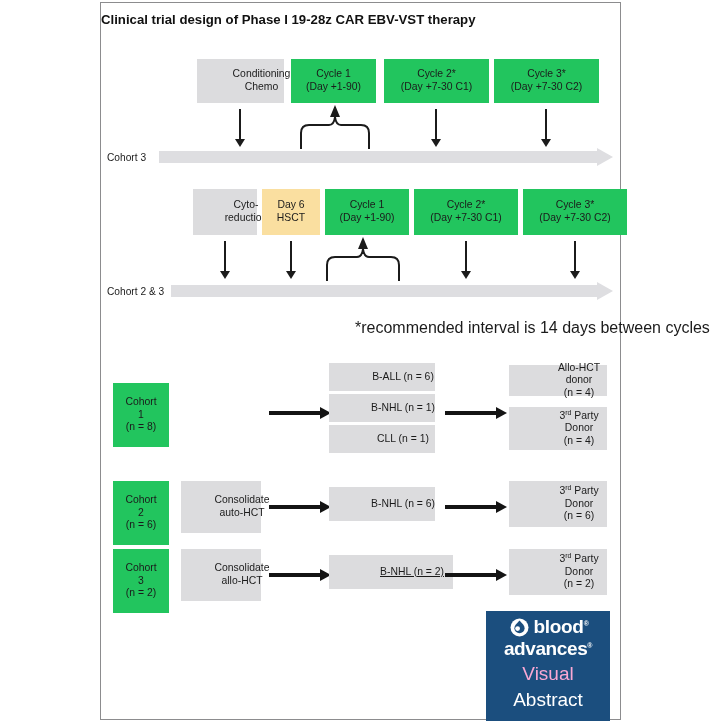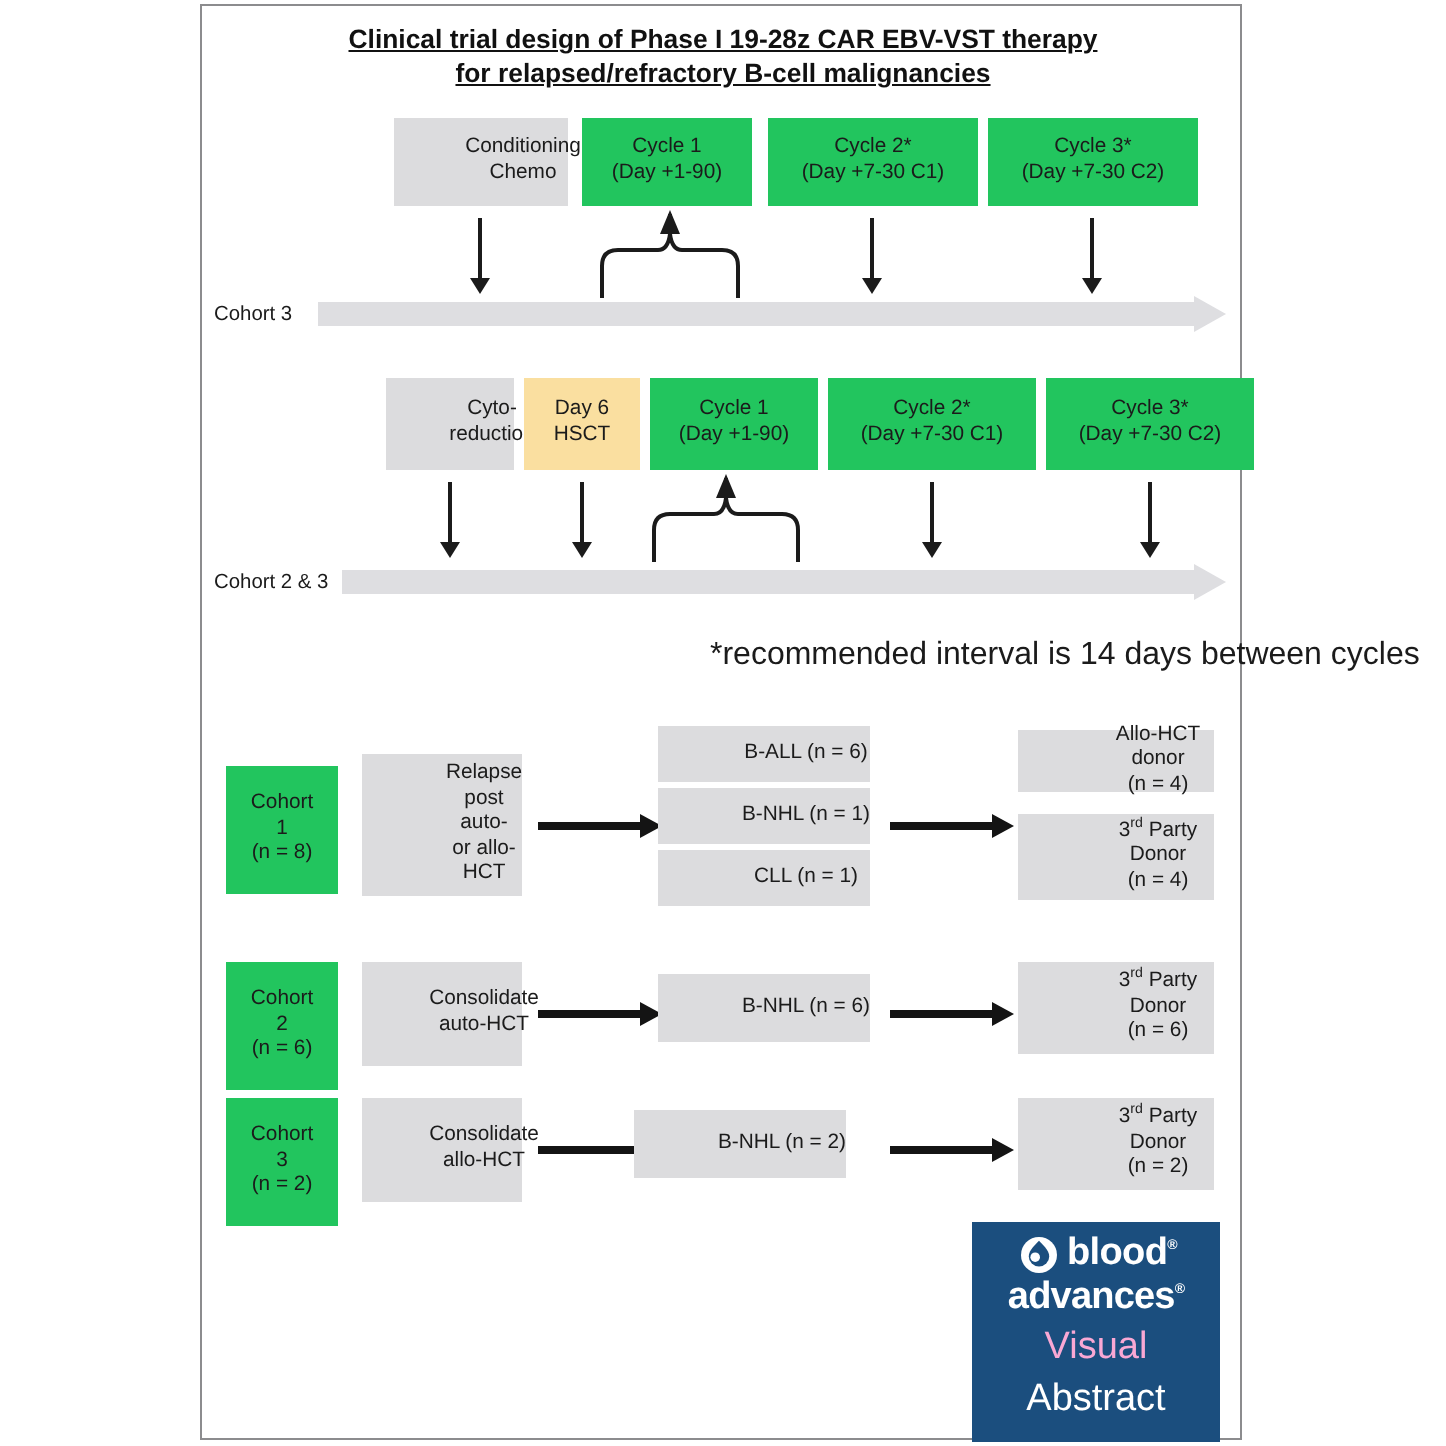--- a/index.html
+++ b/index.html
@@ -3,22 +3,22 @@
 <meta charset="utf-8">
 <style>
   html,body{margin:0;padding:0;background:#ffffff;}
   body{width:723px;height:723px;position:relative;
        font-family:"Liberation Sans","DejaVu Sans",sans-serif;color:#1a1a1a;}
 
   #page{position:absolute;left:100px;top:2px;width:521px;height:718px;
         border:1px solid #8c8c8e;background:#fff;box-sizing:border-box;}
 
   
-  #title{position:absolute;left:0;top:8px;width:521px;text-align:center;
-         font-size:13.2px;font-weight:bold;line-height:17px;color:#111;text-decoration:underline;}
+  #title{position:absolute;left:0;top:8px;width:521px;
+         font-size:13.2px;font-weight:bold;line-height:17px;color:#111;}
   #title div{white-space:nowrap;}
 
   
   .box{position:absolute;box-sizing:border-box;display:flex;
        align-items:center;justify-content:center;text-align:center;
        font-size:10.4px;line-height:12.6px;color:#1b1b1b;}
   .gray{background:#dcdcde;padding-left:42px;}
   .peri{background:#22c55e;}
   .yellow{background:#fadfa0;}
 
@@ -67,21 +67,20 @@
   #logo .mark{position:absolute;left:24px;top:7px;}
   #logo .reg{font-size:7px;vertical-align:super;}
 </style>
 </head>
 <body>
 
 <div id="page">
 
   <div id="title">
     <div>Clinical trial design of Phase I 19-28z CAR EBV-VST therapy</div>
-    <div>for relapsed/refractory B-cell malignancies</div>
   </div>
 
   <div class="box gray" style="left:96px;top:56px;width:87px;height:44px;">
     <div>
       <div>Conditioning</div>
       <div>Chemo</div>
     </div>
   </div>
   <div class="box peri" style="left:190px;top:56px;width:85px;height:44px;">
     <div>
@@ -191,27 +190,20 @@
 
   <div id="footnote" style="left:254px;top:316px;">*recommended interval is 14 days between cycles</div>
 
   <div class="box peri" style="left:12px;top:380px;width:56px;height:64px;">
     <div>
       <div>Cohort</div>
       <div>1</div>
       <div>(n = 8)</div>
     </div>
   </div>
-  <div class="box gray" style="left:80px;top:374px;width:80px;height:71px;">
-    <div>
-      <div>Relapse</div>
-      <div>post auto-</div>
-      <div>or allo- HCT</div>
-    </div>
-  </div>
   <div class="harr" style="left:168px;top:404px;width:62px;">
     <div class="hstem" style="width:51px;"></div>
       <div class="hhead" style="left:51px;"></div>
   </div>
 
   <div class="box gray" style="left:228px;top:360px;width:106px;height:28px;">B-ALL (n = 6)</div>
   <div class="box gray" style="left:228px;top:391px;width:106px;height:28px;">B-NHL (n = 1)</div>
   <div class="box gray" style="left:228px;top:422px;width:106px;height:28px;">CLL (n = 1)</div>
 
   <div class="harr" style="left:344px;top:404px;width:62px;">
@@ -271,21 +263,21 @@
   <div class="box gray" style="left:80px;top:546px;width:80px;height:52px;">
     <div>
       <div>Consolidate</div>
       <div>allo-HCT</div>
     </div>
   </div>
   <div class="harr" style="left:168px;top:566px;width:62px;">
     <div class="hstem" style="width:51px;"></div>
       <div class="hhead" style="left:51px;"></div>
   </div>
-  <div class="box gray" style="left:216px;top:552px;width:106px;height:34px;">B-NHL (n = 2)</div>
+  <div class="box gray" style="left:228px;top:552px;width:124px;height:34px;text-decoration:underline;">B-NHL (n = 2)</div>
   <div class="harr" style="left:344px;top:566px;width:62px;">
     <div class="hstem" style="width:51px;"></div>
       <div class="hhead" style="left:51px;"></div>
   </div>
   <div class="box gray" style="left:408px;top:546px;width:98px;height:46px;">
     <div>
       <div><span>3</span><sup>rd</sup><span> Party Donor</span></div>
       <div>(n = 2)</div>
     </div>
   </div>

